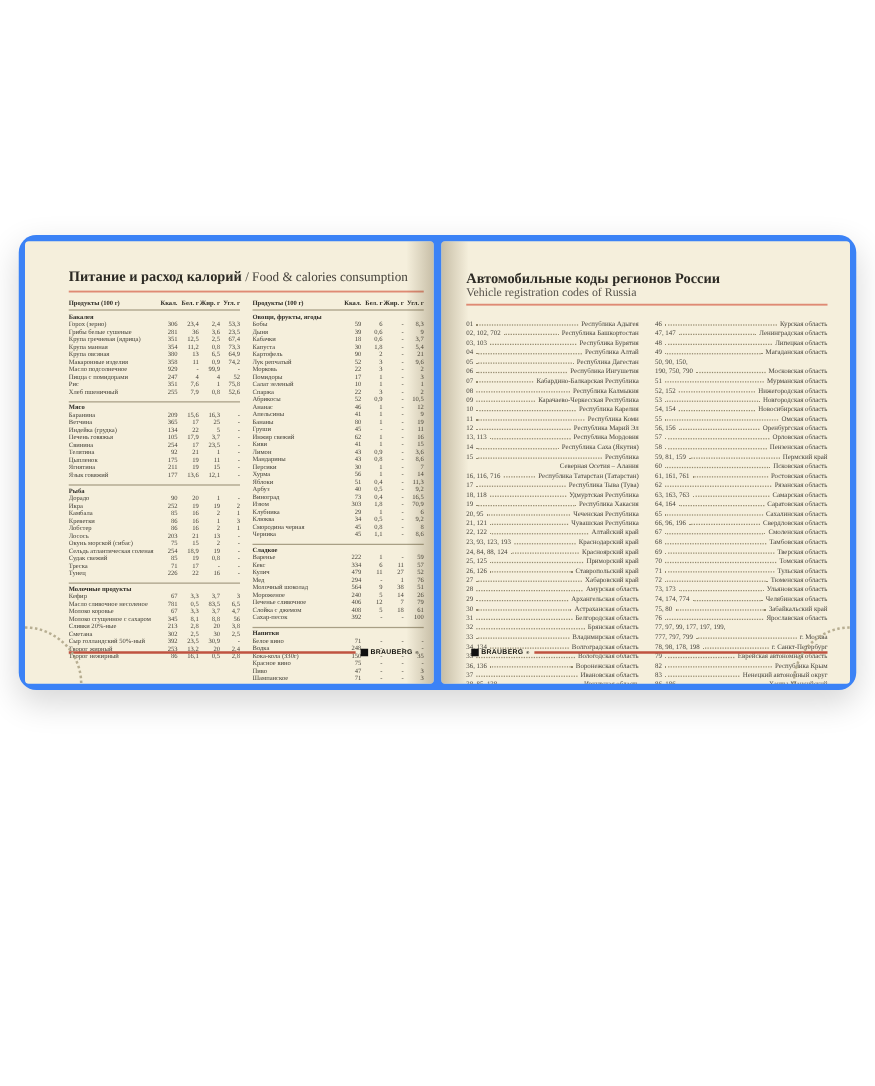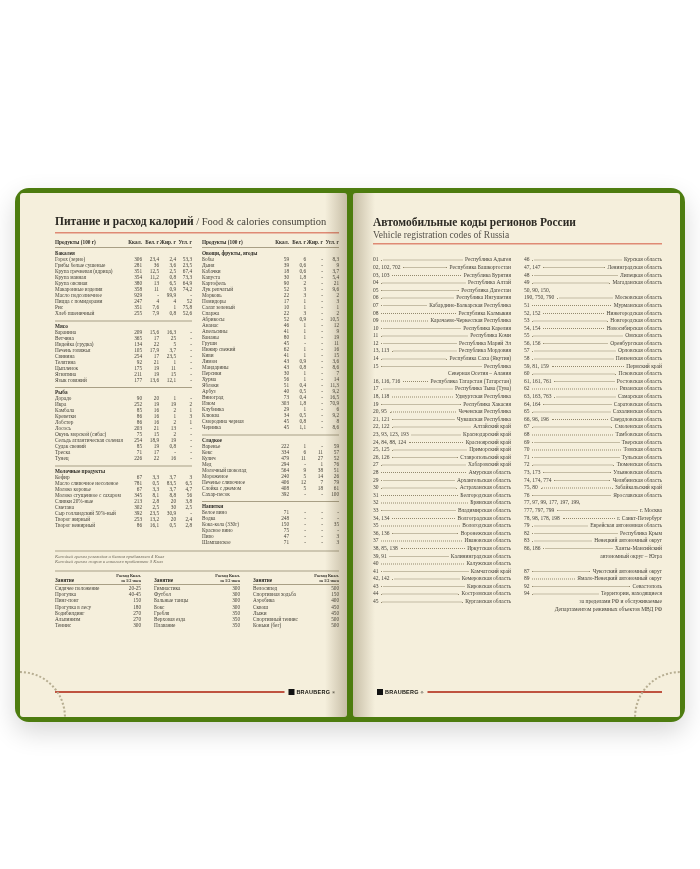--- a/index.html
+++ b/index.html
@@ -1,19 +1,19 @@
 <!DOCTYPE html>
 <html><head>
 <meta charset="utf-8">
 <style>
   html,body{margin:0;padding:0;background:#ffffff;}
   .stage{position:relative;width:700px;height:869px;background:#ffffff;overflow:hidden;
          font-family:"Liberation Serif","DejaVu Serif",serif;color:#3f3c34;}
-  .notebook{position:absolute;left:15px;top:188px;width:670px;height:534px;
-            background:#4d7c0f;border-radius:14px;box-shadow:0 10px 26px rgba(0,0,0,.16);}
+  .notebook{position:absolute;left:15px;top:188px;width:670px;height:364px;
+            background:#3b82f6;border-radius:14px;box-shadow:0 10px 26px rgba(0,0,0,.16);}
   .pages{position:absolute;inset:5px;display:flex;gap:6px;}
   .page{flex:1;position:relative;background:#f5efdc;overflow:hidden;border-radius:3px;}
   .page.left::after{content:'';position:absolute;top:0;right:0;width:22px;height:100%;z-index:6;
        background:linear-gradient(to right,rgba(92,76,42,0),rgba(92,76,42,.30));pointer-events:none;}
   .page.right::after{content:'';position:absolute;top:0;left:0;width:22px;height:100%;z-index:6;
        background:linear-gradient(to left,rgba(92,76,42,0),rgba(92,76,42,.30));pointer-events:none;}
   .arc{position:absolute;width:88px;height:88px;border:2px dotted #b7ae92;border-radius:50%;z-index:4;}
   .arc-left{left:-46px;bottom:-46px;}
   .arc-right{right:-46px;bottom:-46px;}
   .inner{position:absolute;left:0;top:0;width:200%;height:200%;

